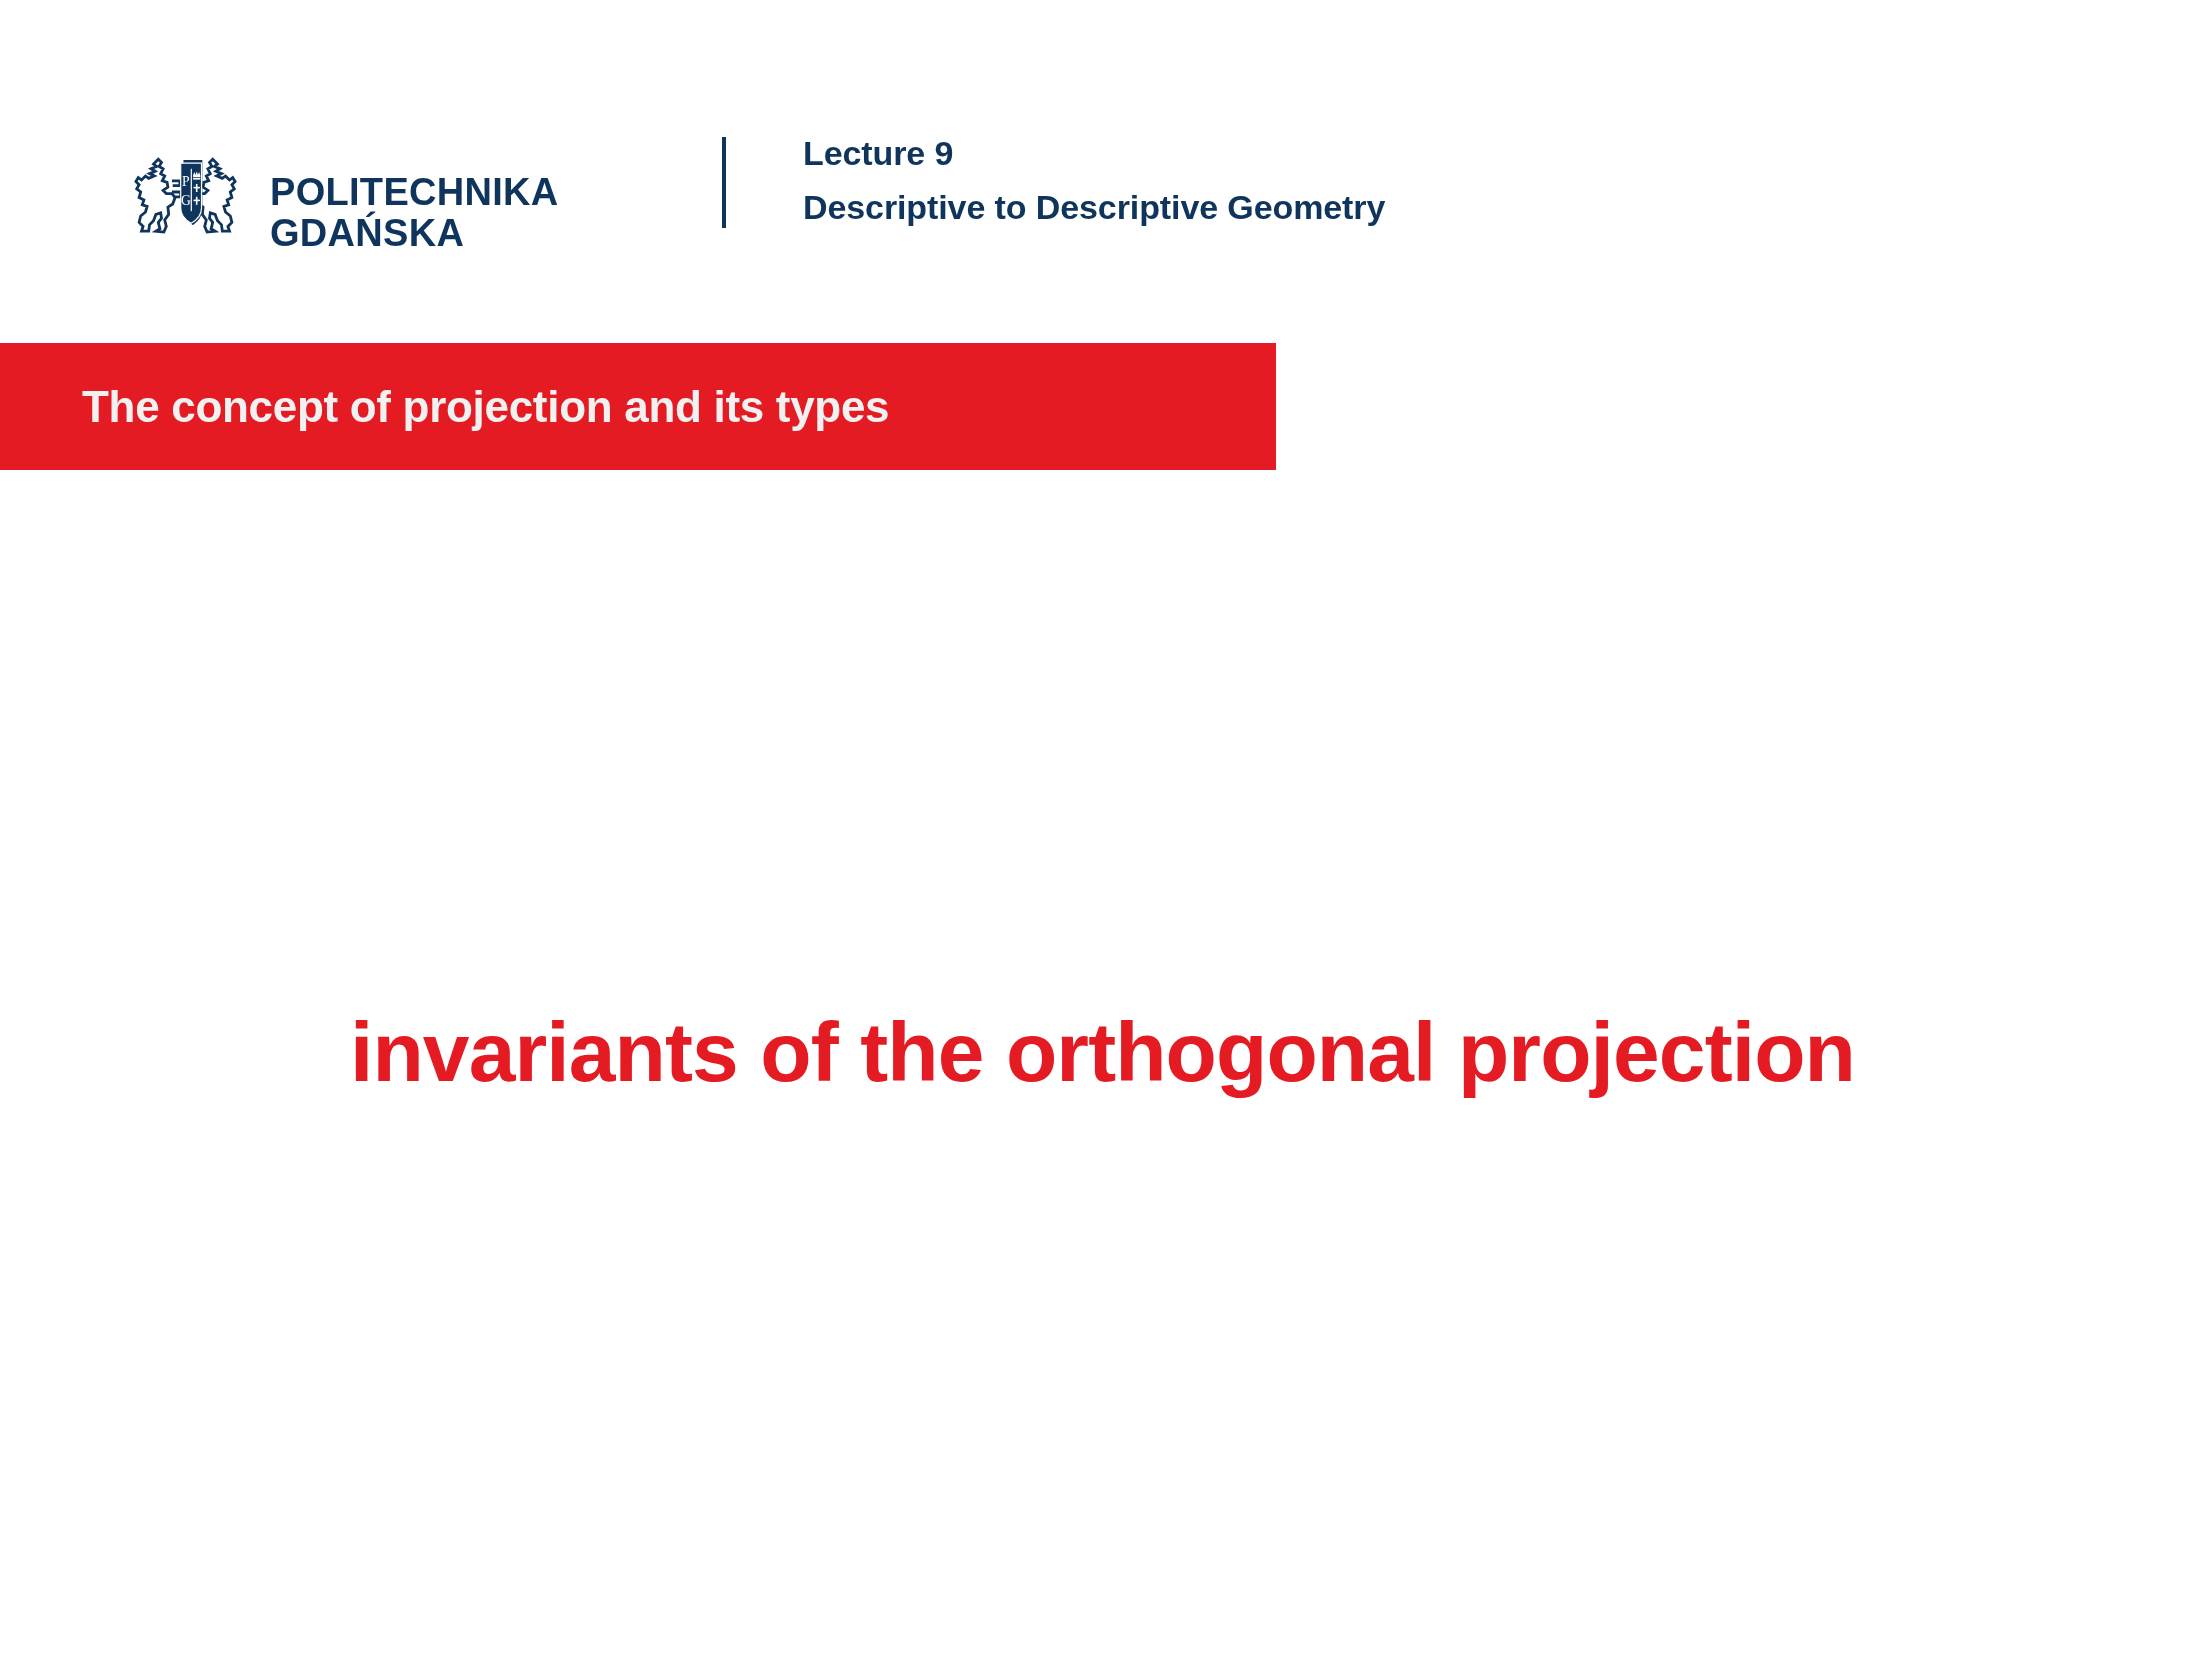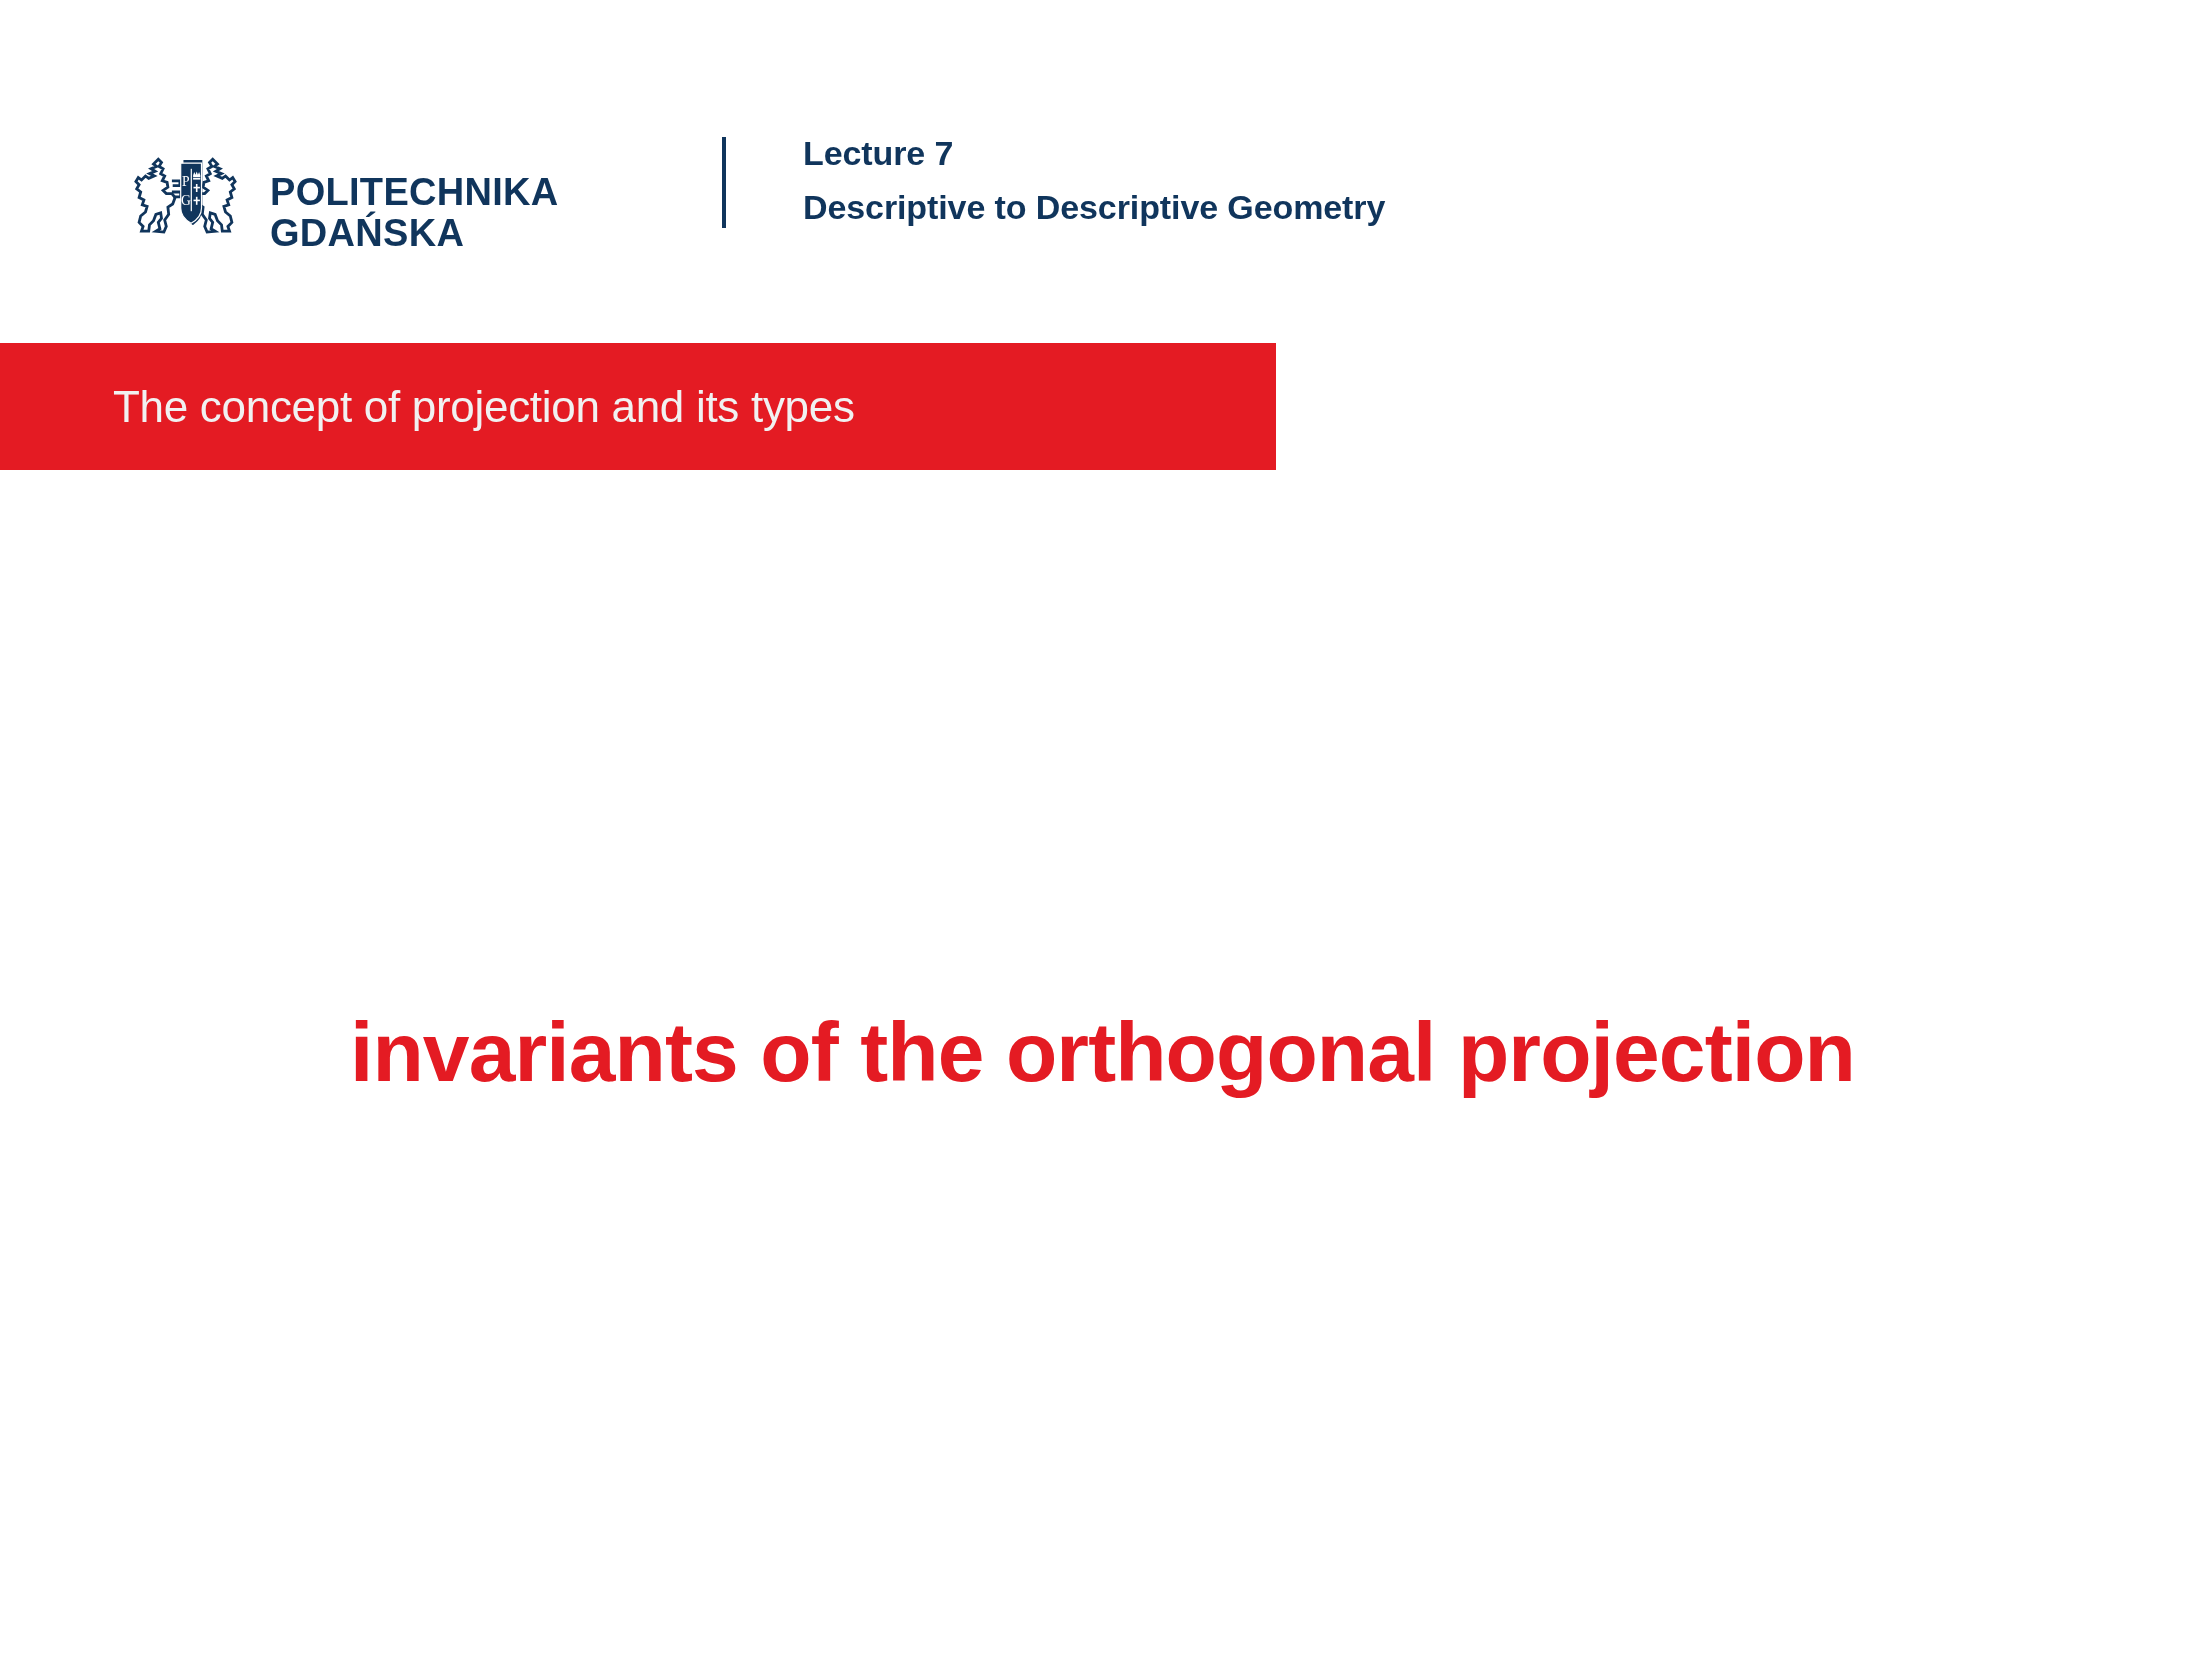--- a/index.html
+++ b/index.html
@@ -84,23 +84,23 @@
     position: absolute;
     left: 0;
     top: 343px;
     width: 1276px;
     height: 127px;
     background: #E41B23;
     display: flex;
     align-items: center;
   }
   #section-banner-label {
-    margin-left: 113px;
+    margin-left: 82px;
     color: #F1F1F1;
-    font-weight: 400;
+    font-weight: 700;
     font-size: 44px;
     line-height: 1;
     white-space: nowrap;
     letter-spacing: -0.3px;
   }
 
   
   #slide-body {
     position: absolute;
     left: 0;
@@ -180,21 +180,21 @@
 
     <div id="pg-wordmark">
       <span class="wm-line">POLITECHNIKA</span>
       <span class="wm-line">GDAŃSKA</span>
     </div>
   </div>
 
   <div id="header-divider"></div>
 
   <div id="lecture-block">
-    <span class="lec-line">Lecture 7</span>
+    <span class="lec-line">Lecture 9</span>
     <span class="lec-line">Descriptive to Descriptive Geometry</span>
   </div>
 </div>
 
 <div id="section-banner">
   <span id="section-banner-label">The concept of projection and its types</span>
 </div>
 
 <div id="slide-body">
   <div id="main-statement">invariants of the orthogonal projection</div>

